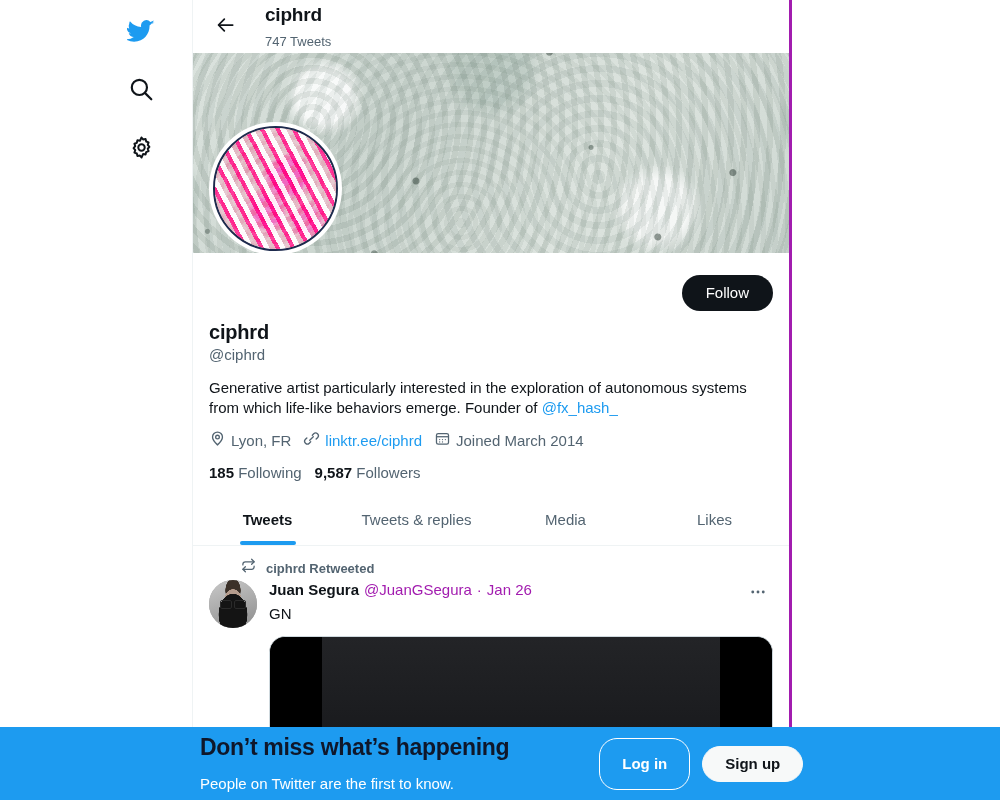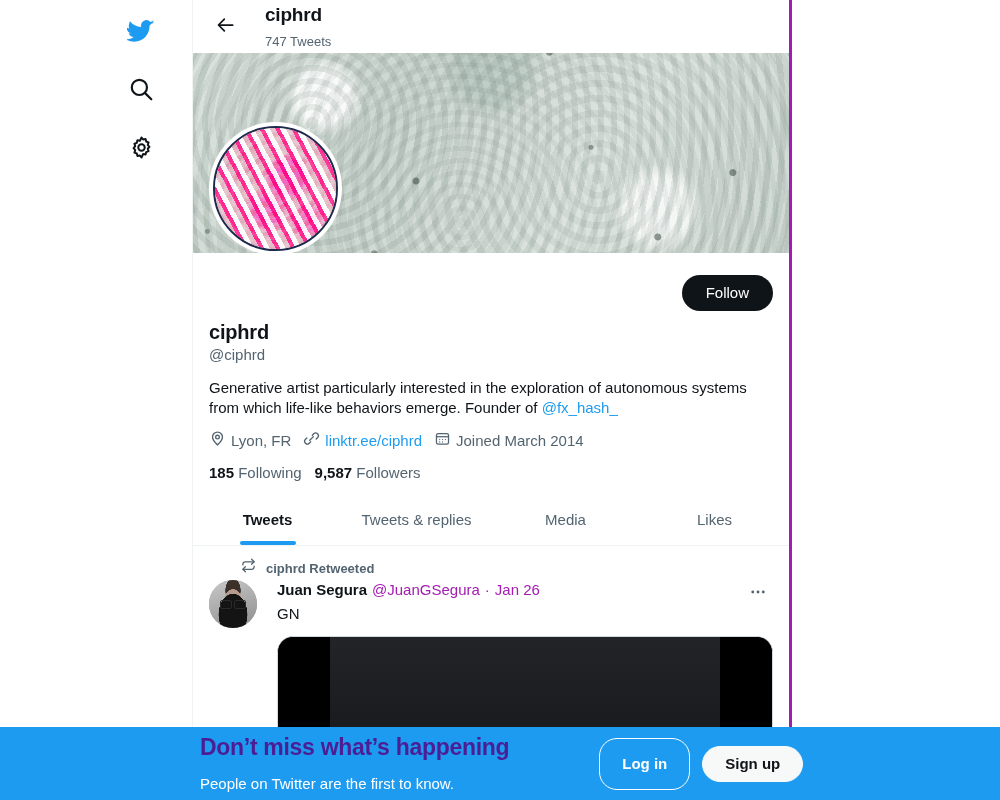--- a/index.html
+++ b/index.html
@@ -162,21 +162,21 @@
     background: #1d9bf0; border-radius: 2px;
   }
 
   
   .tweet { padding: 12px 16px 0 16px; display: flex; flex-direction: column; }
   .retweet-line {
     display: flex; align-items: flex-end; gap: 10px;
     font-size: 13px; font-weight: bold; color: #536471;
     padding-left: 32px; margin-bottom: 4px;
   }
-  .tweet-body { display: flex; gap: 20px; }
+  .tweet-body { display: flex; gap: 12px; }
   .tweet-avatar {
     width: 48px; height: 48px; border-radius: 50%; flex: none; overflow: hidden;
     background: #9b9b9b; position: relative;
   }
   .tw-face { position: absolute; inset: 0;
     background:
       radial-gradient(ellipse at 50% 72%, #141414 0 42%, transparent 43%),
       radial-gradient(ellipse at 50% 40%, #b49b8c 0 24%, transparent 25%),
       radial-gradient(ellipse at 50% 22%, #3b3129 0 22%, transparent 23%),
       linear-gradient(160deg, #c9c9c9, #8d8d8d);
@@ -207,21 +207,21 @@
   .media-bar { width: 52px; background: #000; flex: none; }
   .media-core { flex: 1; background: linear-gradient(180deg, #232427 0%, #1b1c1f 55%, #151618 100%); }
 
   
   .signup-bar {
     position: absolute; left: 0; bottom: 0; width: 1000px; height: 73px;
     background: #1d9bf0; display: flex; align-items: center;
     padding: 0 0 0 200px; z-index: 50;
   }
   .sb-text { display: flex; flex-direction: column; }
-  .sb-title { color: #4c1d95; font-size: 23px; font-weight: bold; line-height: 28px; letter-spacing: -0.3px; }
+  .sb-title { color: #0f172a; font-size: 23px; font-weight: bold; line-height: 28px; letter-spacing: -0.3px; }
   .sb-sub { color: #fff; font-size: 15px; line-height: 20px; margin-top: 13px; }
   .sb-actions { display: flex; gap: 12px; margin-left: 90px; align-items: center; }
   .btn-login {
     background: transparent; border: 1px solid #fff; color: #fff;
     font-family: inherit; font-size: 15px; font-weight: bold;
     height: 52px; padding: 0 22px; border-radius: 18px; cursor: pointer;
   }
   .btn-signup {
     background: #f7f9f9; border: 1px solid #f7f9f9; color: #0f1419;
     font-family: inherit; font-size: 15px; font-weight: bold;

